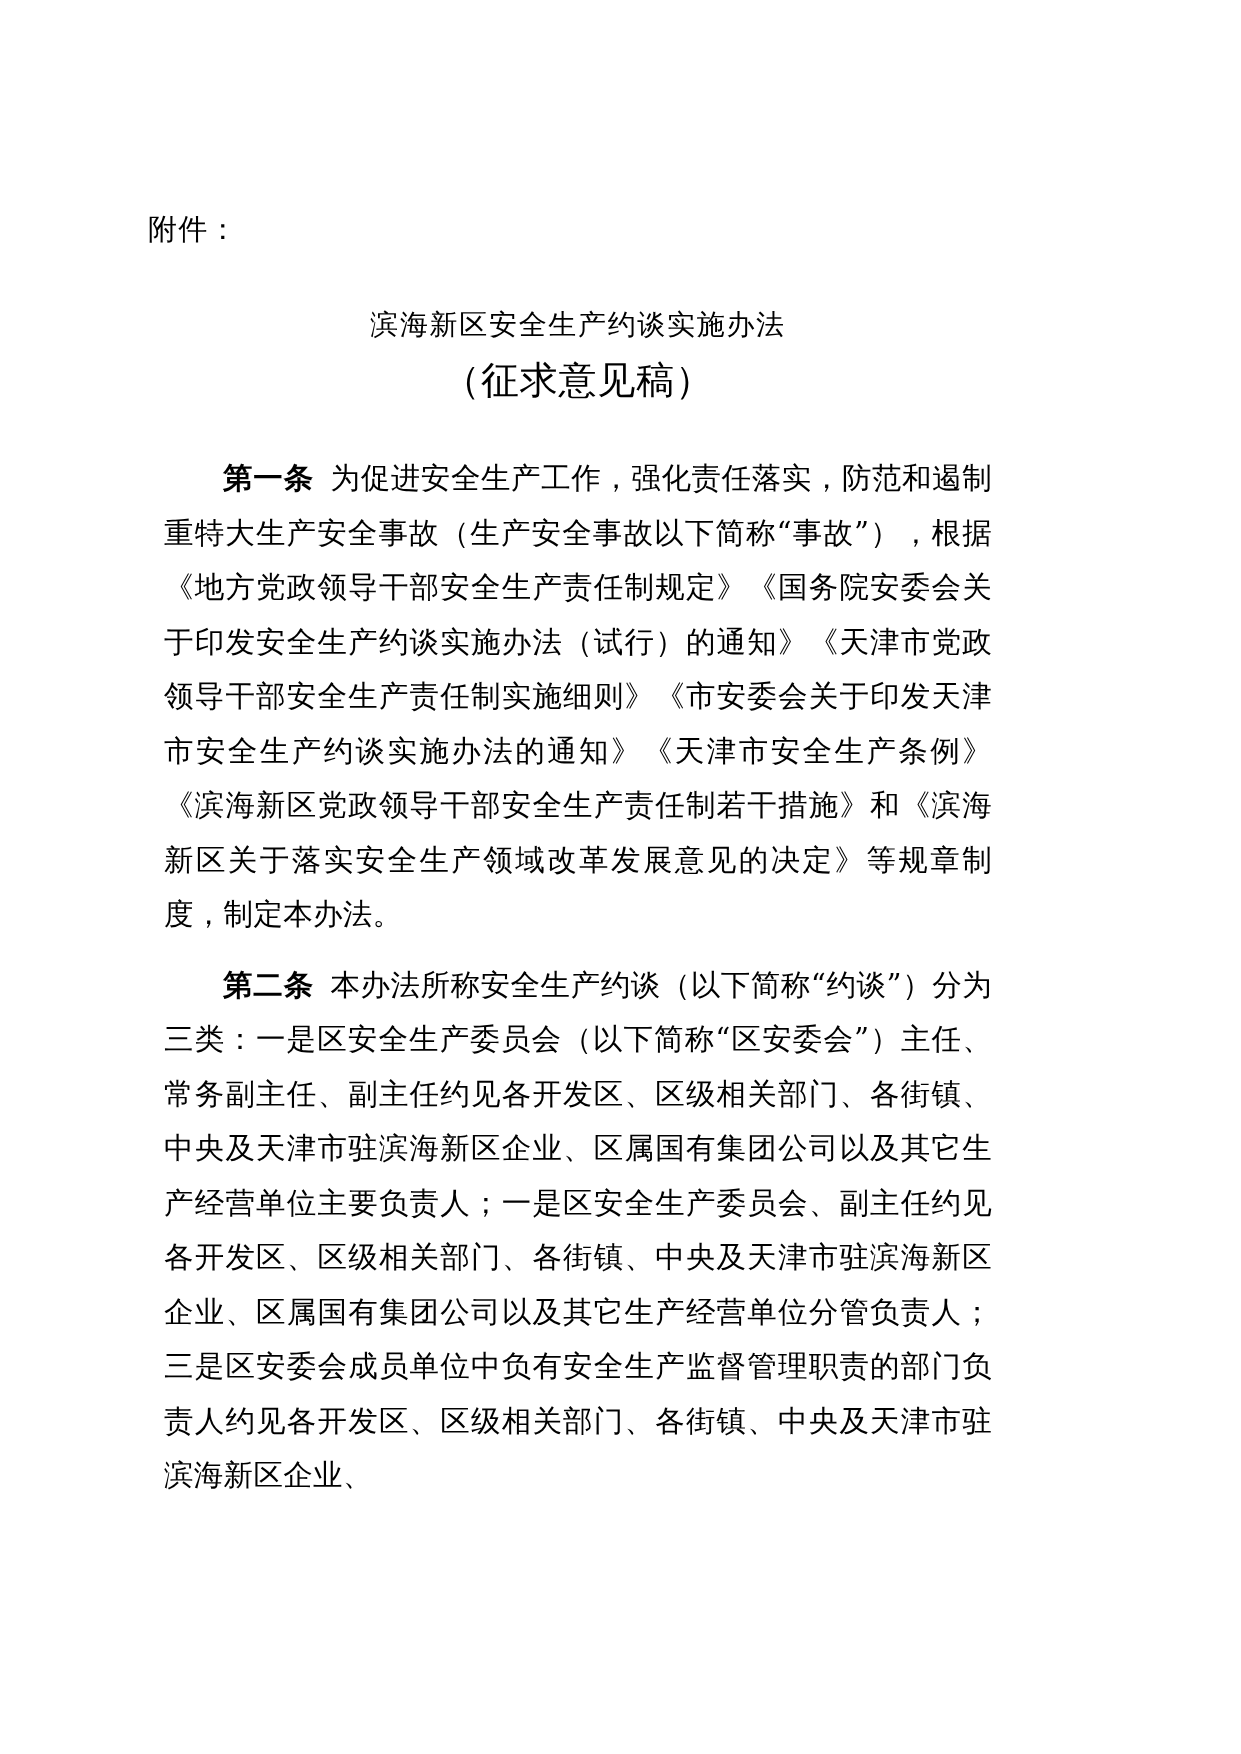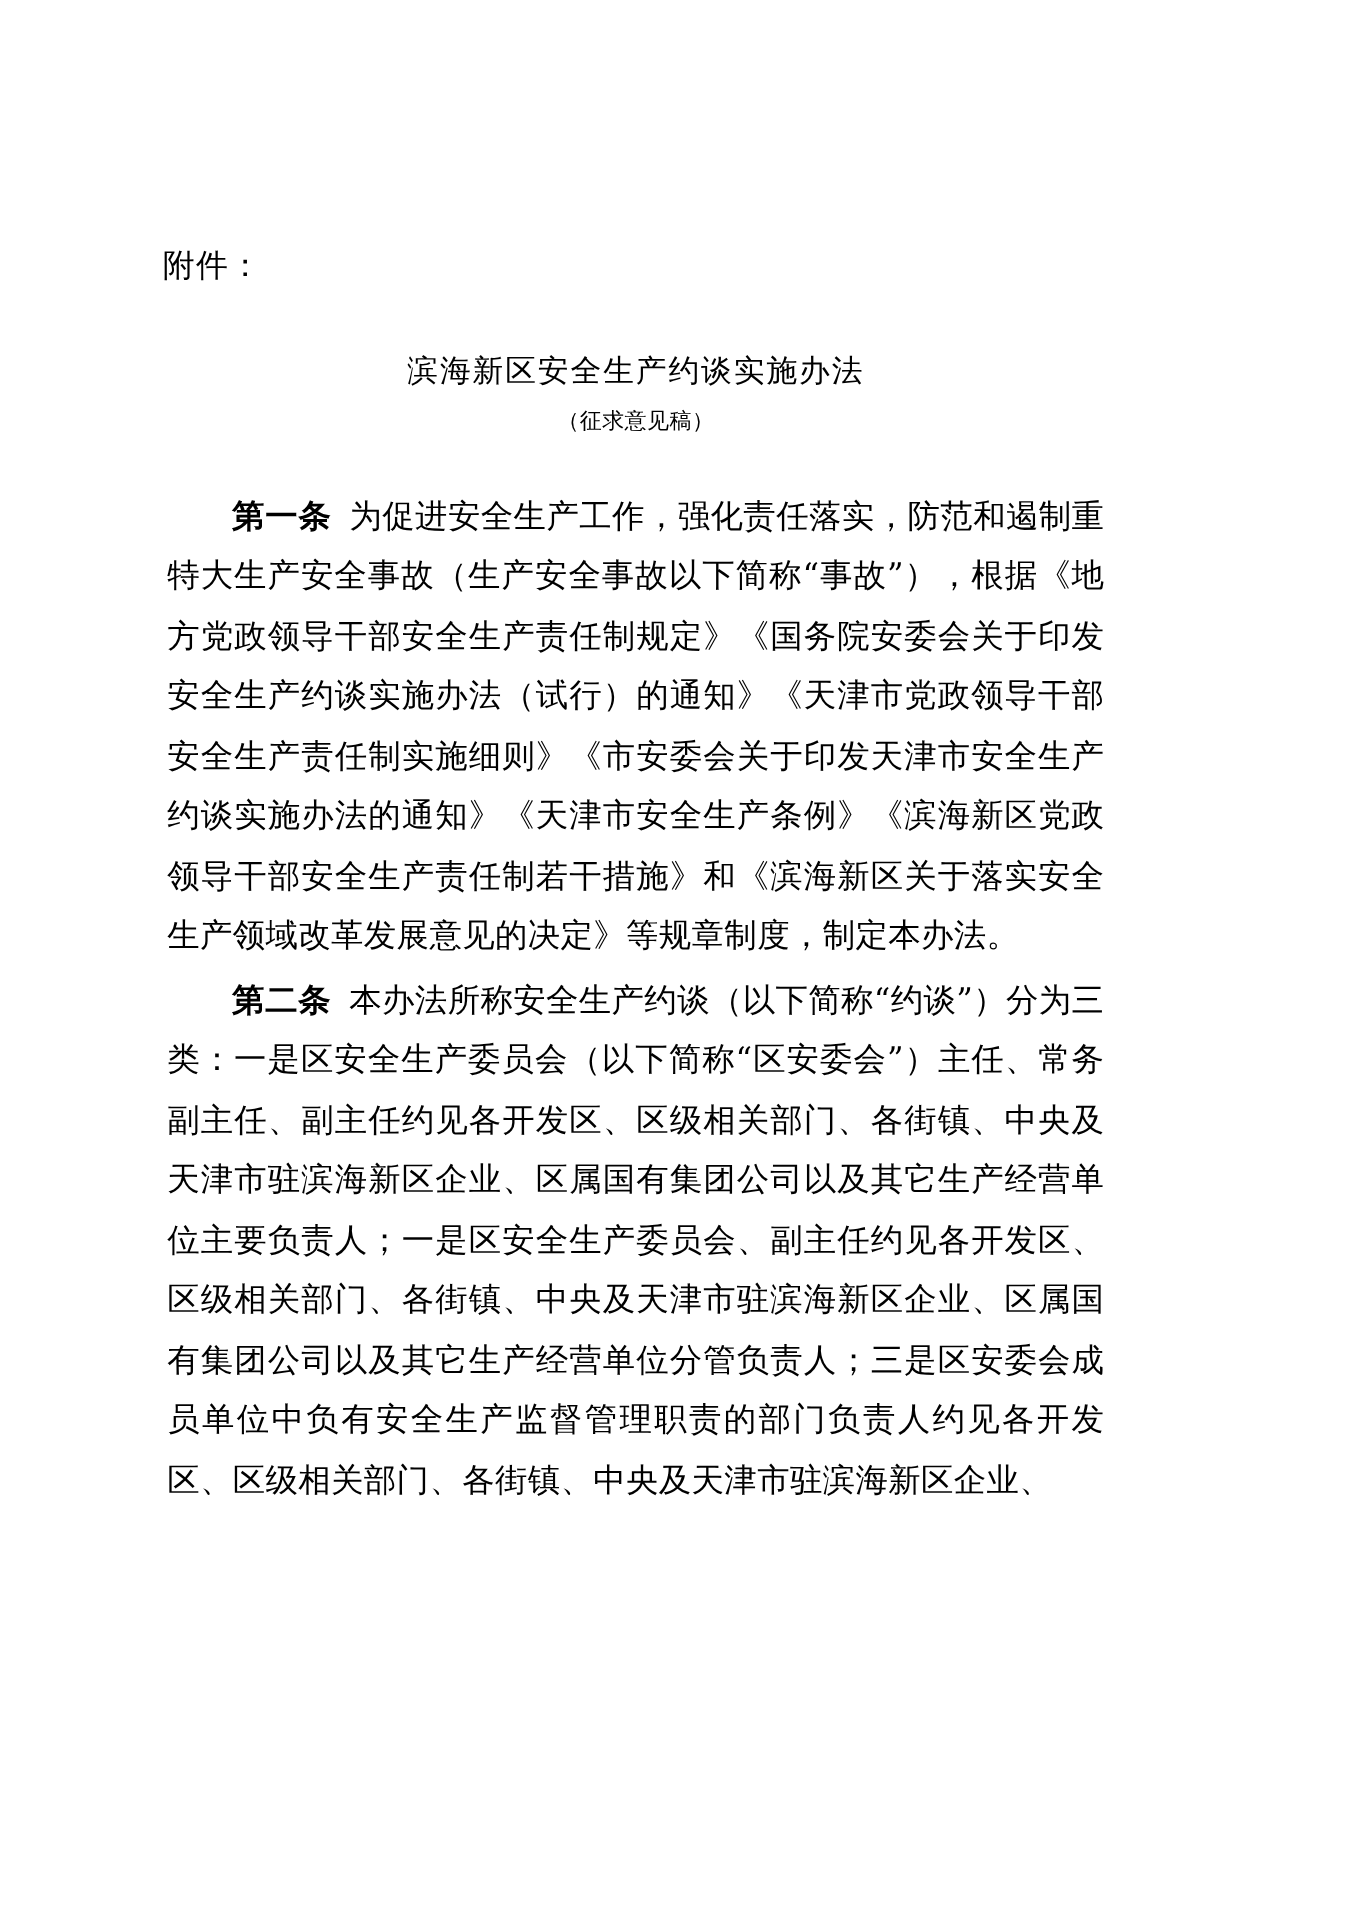--- a/index.html
+++ b/index.html
@@ -12,21 +12,21 @@
     width: 1241px;
     height: 1754px;
     background: #ffffff;
     margin: 0 auto;
     overflow: hidden;
     box-sizing: border-box;
   }
   .content {
     position: absolute;
     left: 148px;
-    top: 12px;
+    top: 0;
     width: 860px;
   }
   .attachment-label {
     margin-top: 212px;
     font-family: "DejaVu Serif", "Liberation Serif", serif;
     font-size: 29px;
     line-height: 1.2;
     color: #000000;
     letter-spacing: 0.04em;
   }
@@ -37,38 +37,38 @@
     font-size: 28px;
     line-height: 1.25;
     color: #000000;
     letter-spacing: 0.06em;
     white-space: nowrap;
   }
   .doc-subtitle {
     margin-top: 16px;
     text-align: center;
     font-family: "DejaVu Serif", "Liberation Serif", serif;
-    font-size: 20px;
+    font-size: 38px;
     line-height: 1.2;
     color: #000000;
     letter-spacing: 0.02em;
   }
   .body-block {
     margin-top: 48px;
   }
   .para {
     font-family: "DejaVu Serif", "Liberation Serif", serif;
     font-size: 29.5px;
     line-height: 54.5px;
     color: #000000;
     text-align: justify;
     text-justify: inter-ideograph;
     text-indent: 2em;
     letter-spacing: 0.01em;
-    margin: 4px;
+    margin: 16px;
   }
   .para + .para {
     margin-top: 0;
   }
   .art-no {
     font-weight: bold;
     letter-spacing: 0.02em;
   }
   .art-gap {
     display: inline-block;

